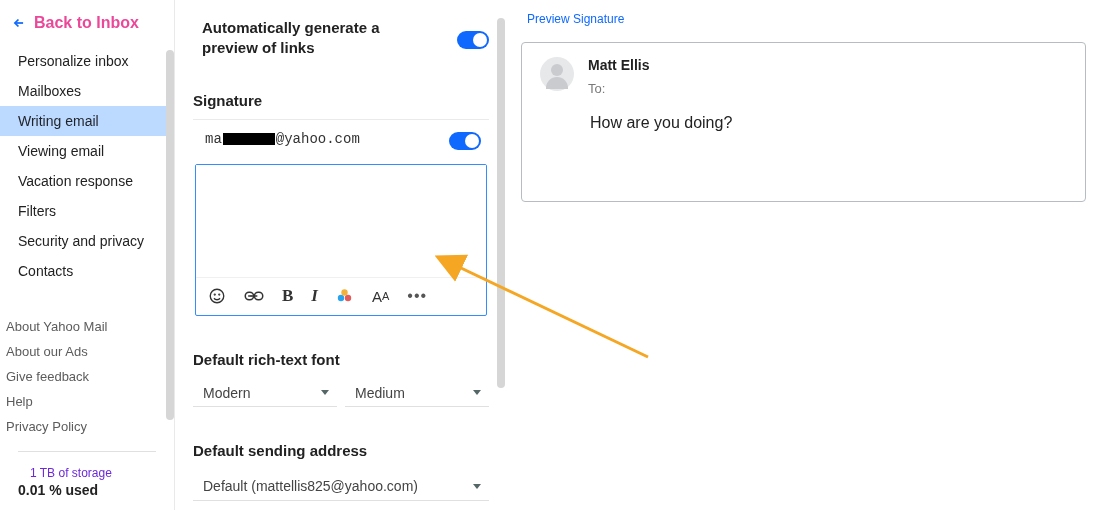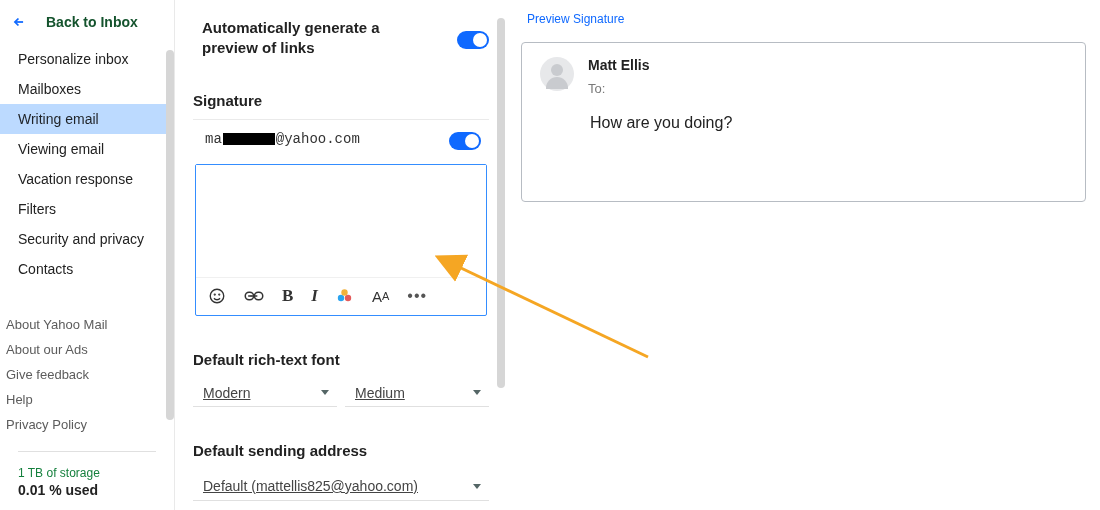--- a/index.html
+++ b/index.html
@@ -8,40 +8,40 @@
       color:#333; background:#f5f6f8; width:1100px; height:510px; overflow:hidden;
       position:relative;
     }
     .page { display:flex; height:510px; }
     
     .sidebar {
       width:175px; background:#fff; border-right:1px solid #e9e9e9;
       position:relative; flex-shrink:0;
     }
     .back-row {
-      display:flex; align-items:center; gap:20px; padding:14px 12px 10px;
-      color:#14532d; font-size:14px; font-weight:600; cursor:pointer;
+      display:flex; align-items:center; gap:8px; padding:14px 12px 10px;
+      color:#ec4899; font-size:16px; font-weight:600; cursor:pointer;
     }
     .nav-list { padding-top:4px;}
     .nav-item {
       padding:7px 18px; font-size:14px; color:#222; cursor:pointer;
       border-left:0;
     }
     .nav-item.active {
       background:#bcdaff; color:#1f2328; font-weight:400;
     }
     .meta-list { padding-top:28px;}
     .meta-item {
       padding:5px 6px; font-size:13px; color:#5c5c5c; cursor:pointer;
     }
     .storage-box {
       position:absolute; left:18px; right:18px; bottom:12px;
       border-top:1px solid #e0e0e0; padding-top:14px;
     }
-    .storage-line1 { font-size:12px; color:#15803d; margin-bottom:2px;}
+    .storage-line1 { font-size:12px; color:#6d28d9; margin-bottom:2px;margin-left:12px;}
     .storage-line2 { font-size:14px; font-weight:700; color:#222;}
     .sidebar-scroll {
       position:absolute; right:0; top:50px; width:8px; height:370px;
       background:#d6d6d6; border-radius:4px;
     }
 
     
     .settings {
       width:332px; background:#fff; padding:18px 18px 6px;
       flex-shrink:0; position:relative;
@@ -77,21 +77,21 @@
     .tool { color:#333; display:flex; align-items:center; cursor:pointer;}
     .tool svg { display:block;}
     .bold-glyph { font-family:Georgia, "Times New Roman", serif; font-weight:800; font-size:17px;}
     .italic-glyph { font-family:Georgia, "Times New Roman", serif; font-style:italic; font-size:17px; font-weight:600;}
     .aa-glyph { font-family:Arial, sans-serif; font-size:15px; letter-spacing:0;}
     .more-dots { font-size:16px; letter-spacing:1px; color:#555;}
     .font-row { display:flex; gap:8px; margin-top:10px;}
     .select {
       height:28px; display:flex; align-items:center; justify-content:space-between;
       padding:0 8px 0 10px; font-size:14px; color:#444; cursor:pointer;
-      border-bottom:1px solid #e0e0e0; flex:1;text-decoration:underline;
+      border-bottom:1px solid #e0e0e0; flex:1;
     }
     .caret {
       width:0; height:0; border-left:4px solid transparent; border-right:4px solid transparent;
       border-top:5px solid #566;
     }
     .wide-select { margin-top:12px; }
     .settings-scroll {
       position:absolute; right:2px; top:18px; width:8px; height:370px;
       background:#d6d6d6; border-radius:4px;
     }

